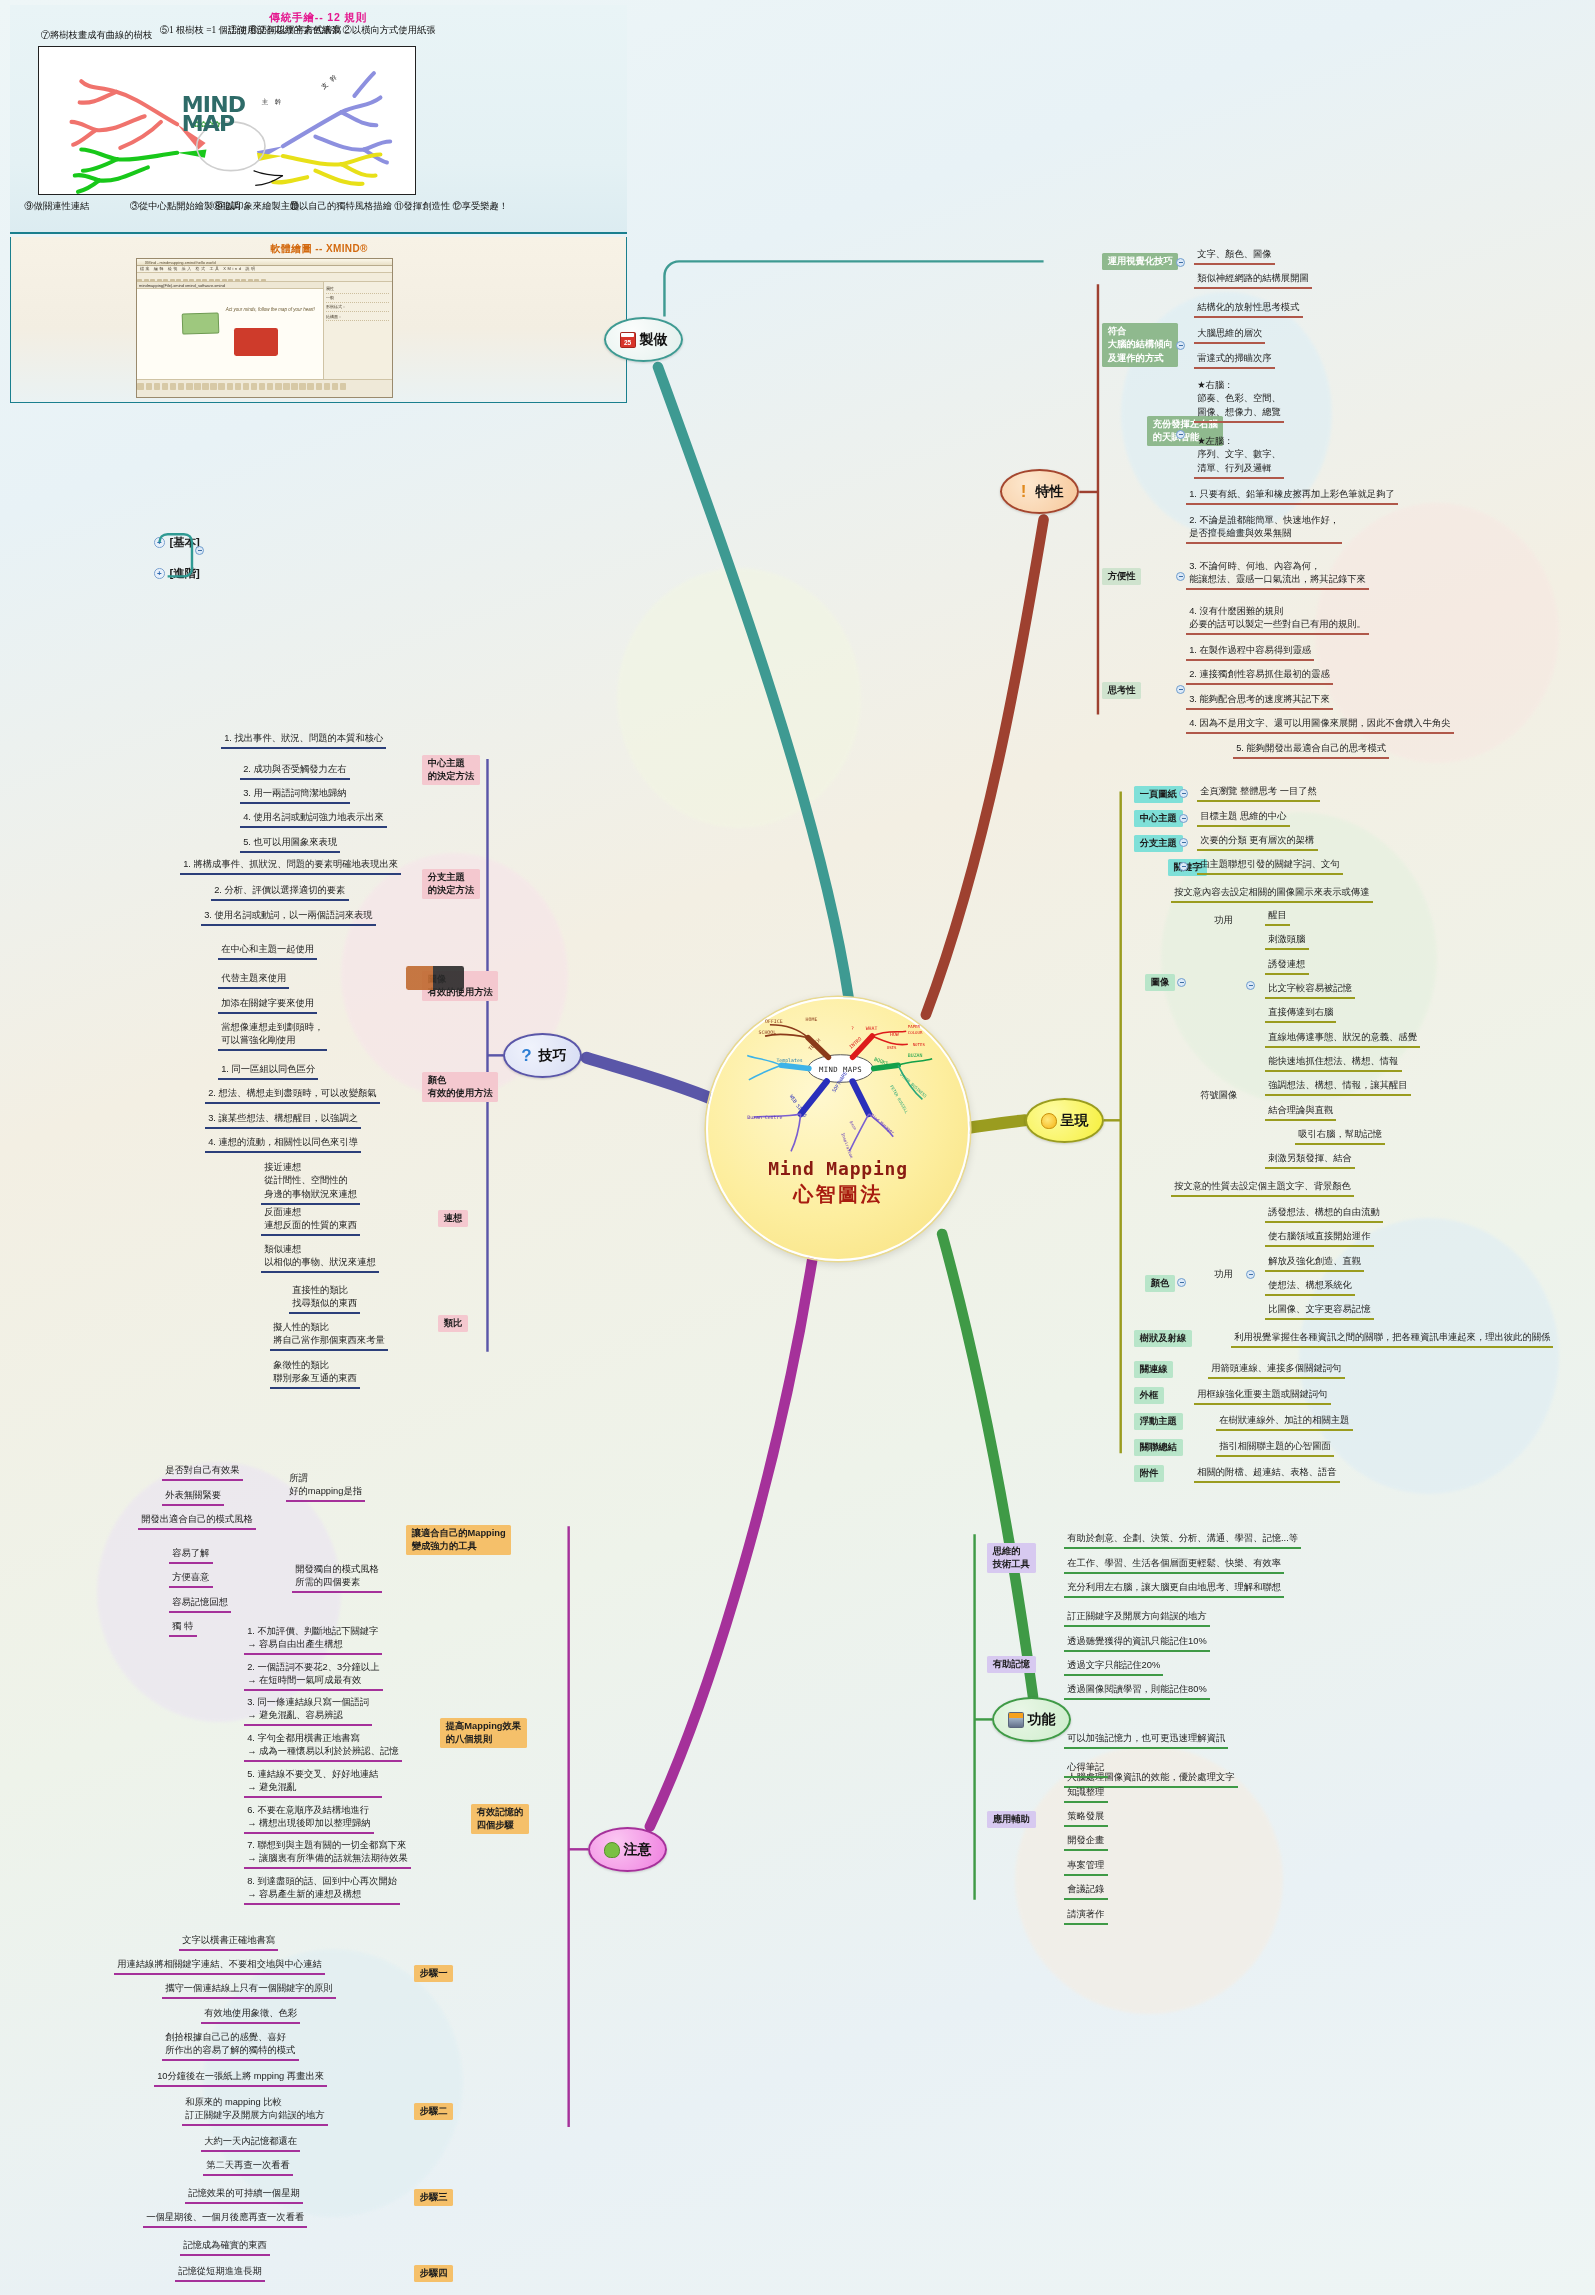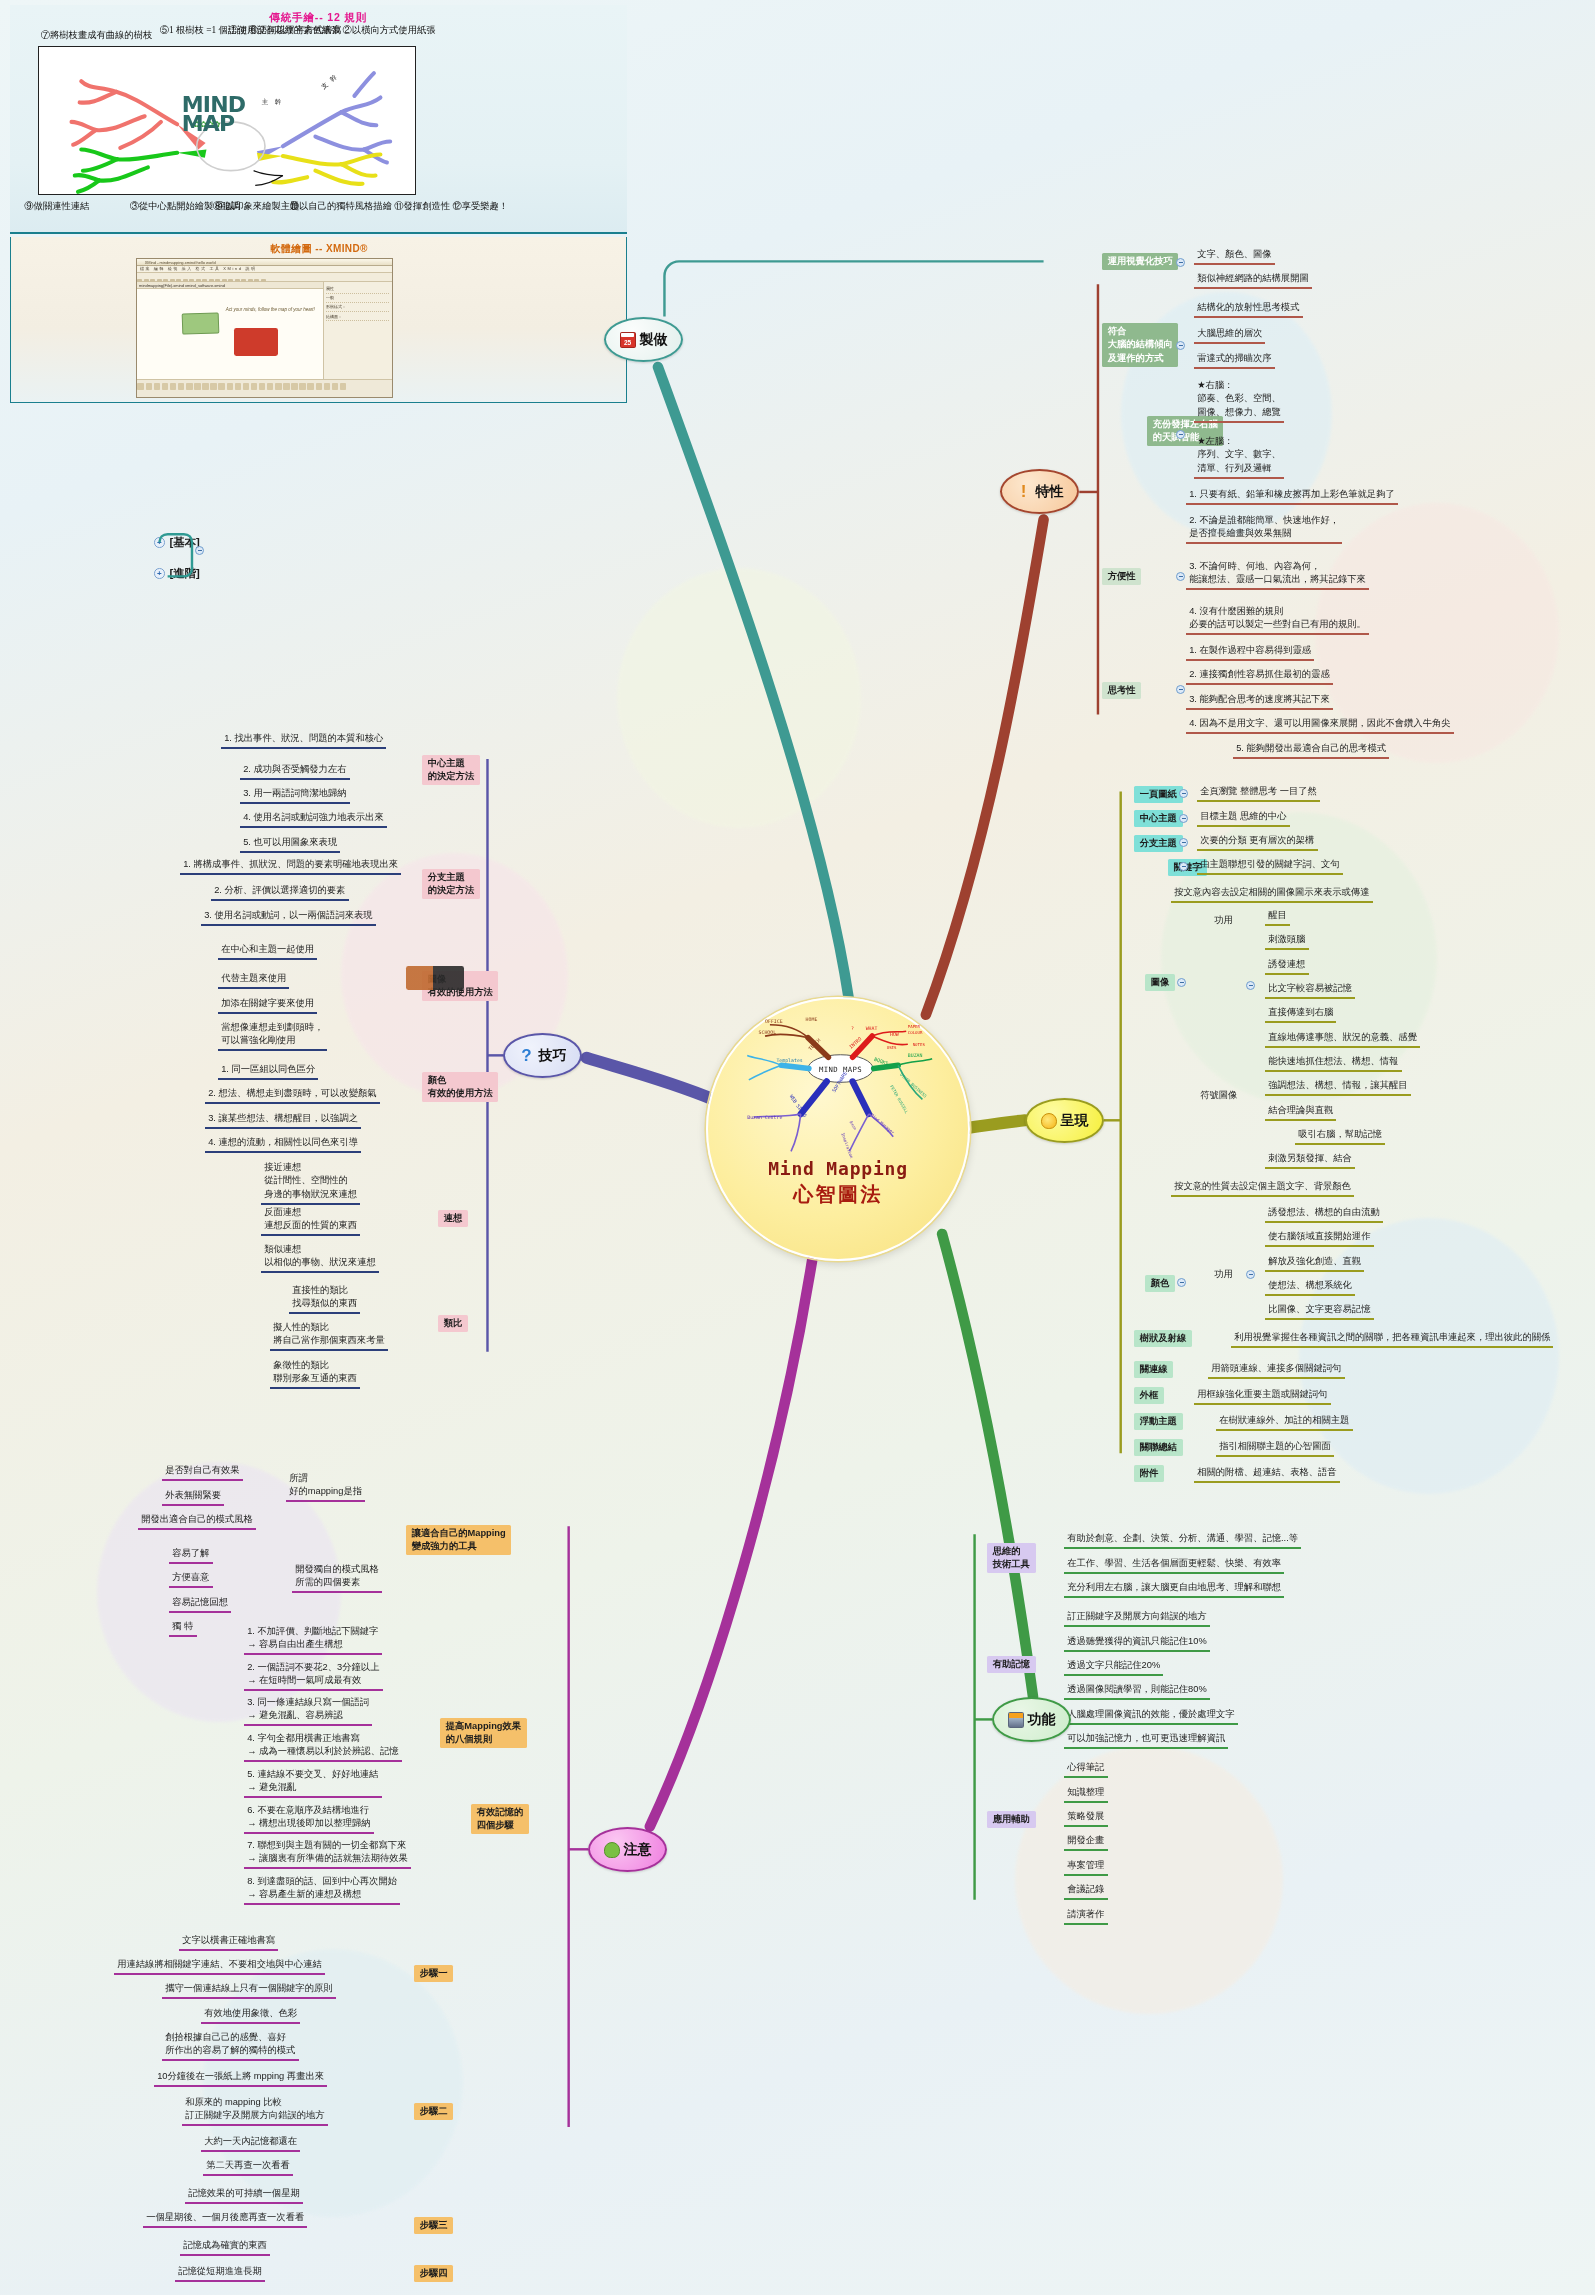--- a/index.html
+++ b/index.html
@@ -509,21 +509,21 @@
 技術工具</div>
 <div class="nd und" style="--uc:#3f9a46;left:1064px;top:1531px;">有助於創意、企劃、決策、分析、溝通、學習、記憶...等</div>
 <div class="nd und" style="--uc:#3f9a46;left:1064px;top:1556px;">在工作、學習、生活各個層面更輕鬆、快樂、有效率</div>
 <div class="nd und" style="--uc:#3f9a46;left:1064px;top:1580px;">充分利用左右腦，讓大腦更自由地思考、理解和聯想</div>
 
 <div class="nd cap" style="left:987px;top:1656px;background:#d7c9f0;">有助記憶</div>
 <div class="nd und" style="--uc:#3f9a46;left:1064px;top:1609px;">訂正關鍵字及開展方向錯誤的地方</div>
 <div class="nd und" style="--uc:#3f9a46;left:1064px;top:1634px;">透過聽覺獲得的資訊只能記住10%</div>
 <div class="nd und" style="--uc:#3f9a46;left:1064px;top:1658px;">透過文字只能記住20%</div>
 <div class="nd und" style="--uc:#3f9a46;left:1064px;top:1682px;">透過圖像閱讀學習，則能記住80%</div>
-<div class="nd und" style="--uc:#3f9a46;left:1064px;top:1707px;">人腦處理圖像資訊的效能，優於處理文字</div>
+<div class="nd und" style="--uc:#3f9a46;left:1064px;top:1770px;">人腦處理圖像資訊的效能，優於處理文字</div>
 <div class="nd und" style="--uc:#3f9a46;left:1064px;top:1731px;">可以加強記憶力，也可更迅速理解資訊</div>
 
 <div class="nd cap" style="left:987px;top:1811px;background:#d7c9f0;">應用輔助</div>
 <div class="nd und" style="--uc:#3f9a46;left:1064px;top:1760px;">心得筆記</div>
 <div class="nd und" style="--uc:#3f9a46;left:1064px;top:1785px;">知識整理</div>
 <div class="nd und" style="--uc:#3f9a46;left:1064px;top:1809px;">策略發展</div>
 <div class="nd und" style="--uc:#3f9a46;left:1064px;top:1833px;">開發企畫</div>
 <div class="nd und" style="--uc:#3f9a46;left:1064px;top:1858px;">專案管理</div>
 <div class="nd und" style="--uc:#3f9a46;left:1064px;top:1882px;">會議記錄</div>
 <div class="nd und" style="--uc:#3f9a46;left:1064px;top:1907px;">請演著作</div>
@@ -574,15 +574,15 @@
 訂正關鍵字及開展方向錯誤的地方</div>
 <div class="nd und" style="--uc:#a5319a;left:201px;top:2134px;">大約一天內記憶都還在</div>
 <div class="nd und" style="--uc:#a5319a;left:203px;top:2158px;">第二天再查一次看看</div>
 <div class="nd und" style="--uc:#a5319a;left:185px;top:2186px;">記憶效果的可持續一個星期</div>
 <div class="nd und" style="--uc:#a5319a;left:143px;top:2210px;">一個星期後、一個月後應再查一次看看</div>
 <div class="nd und" style="--uc:#a5319a;left:180px;top:2238px;">記憶成為確實的東西</div>
 <div class="nd und" style="--uc:#a5319a;left:175px;top:2264px;">記憶從短期進進長期</div>
 
 <div class="nd cap" style="left:414px;top:1965px;background:#f5c06a;">步驟一</div>
 <div class="nd cap" style="left:414px;top:2103px;background:#f5c06a;">步驟二</div>
-<div class="nd cap" style="left:414px;top:2189px;background:#f5c06a;margin-top:28px;">步驟三</div>
+<div class="nd cap" style="left:414px;top:2189px;background:#f5c06a;">步驟三</div>
 <div class="nd cap" style="left:414px;top:2265px;background:#f5c06a;">步驟四</div>
 
 
 </body></html>

